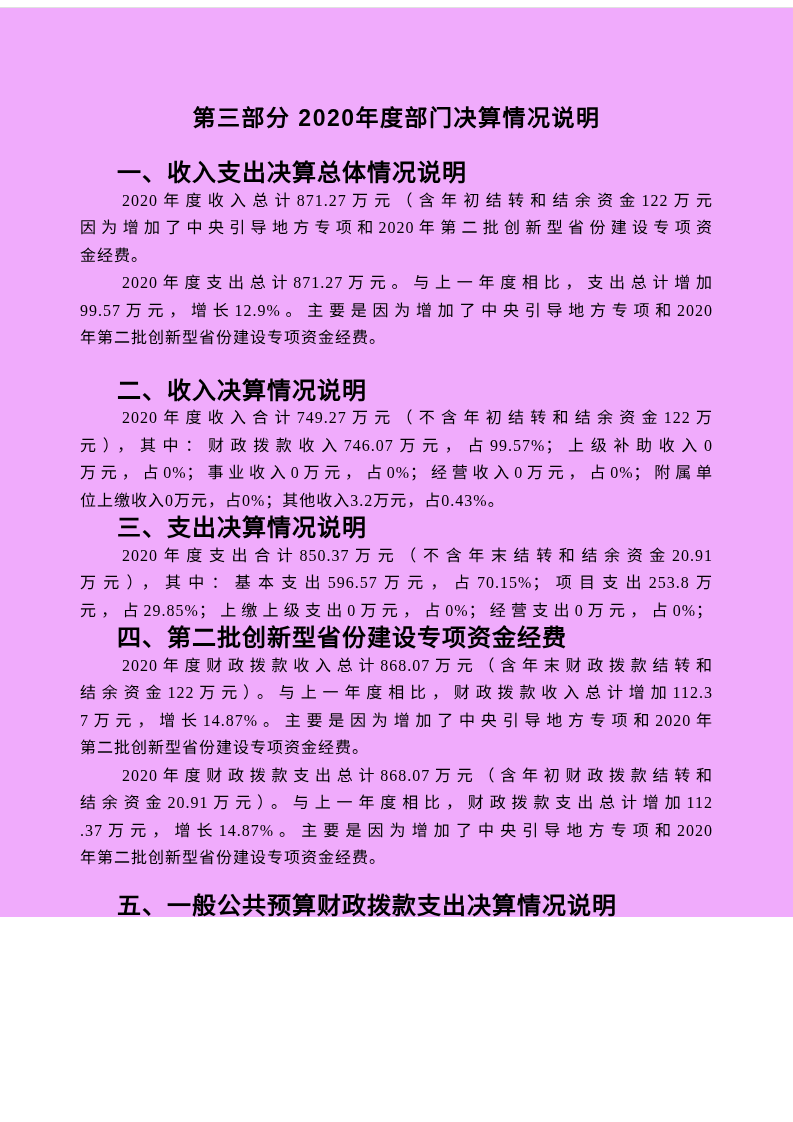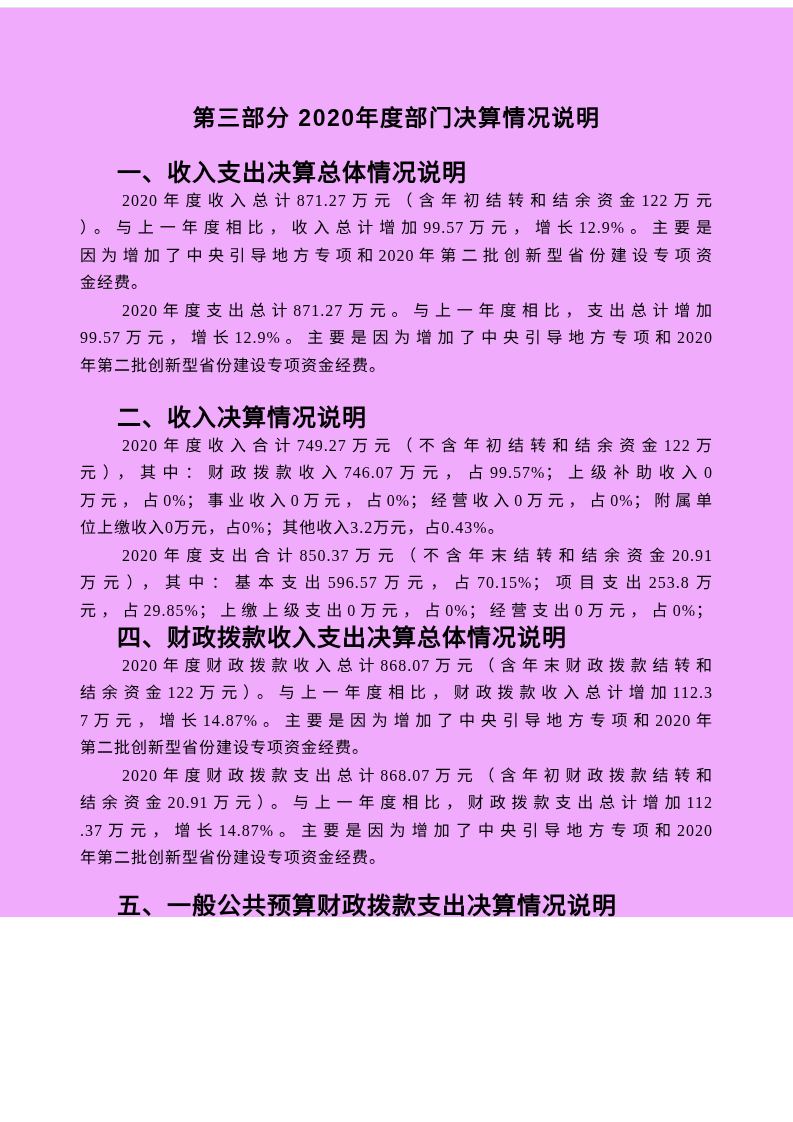--- a/index.html
+++ b/index.html
@@ -83,21 +83,20 @@
 
 <div class="page">
   <div class="content">
 
     <h1 class="doc-title">第三部分 2020年度部门决算情况说明</h1>
 
     <section>
       <h2 class="heading">一、收入支出决算总体情况说明</h2>
       <div class="para">
           <div class="line">2020年度收入总计871.27万元（含年初结转和结余资金122万元</div>
-          <div class="line">）。与上一年度相比，收入总计增加99.57万元，增长12.9%。主要是</div>
           <div class="line">因为增加了中央引导地方专项和2020年第二批创新型省份建设专项资</div>
           <div class="line last">金经费。</div>
         </div>
       <div class="para">
           <div class="line">2020年度支出总计871.27万元。与上一年度相比，支出总计增加</div>
           <div class="line">99.57万元，增长12.9%。主要是因为增加了中央引导地方专项和2020</div>
           <div class="line last">年第二批创新型省份建设专项资金经费。</div>
         </div>
     </section>
 
@@ -105,29 +104,30 @@
       <h2 class="heading">二、收入决算情况说明</h2>
       <div class="para">
           <div class="line">2020年度收入合计749.27万元（不含年初结转和结余资金122万</div>
           <div class="line">元），其中：财政拨款收入746.07万元，占99.57%；上级补助收入0</div>
           <div class="line">万元，占0%；事业收入0万元，占0%；经营收入0万元，占0%；附属单</div>
           <div class="line last">位上缴收入0万元，占0%；其他收入3.2万元，占0.43%。</div>
         </div>
     </section>
 
     <section>
+      <h2 class="heading">三、支出决算情况说明</h2>
       <div class="para">
           <div class="line">2020年度支出合计850.37万元（不含年末结转和结余资金20.91</div>
           <div class="line">万元），其中：基本支出596.57万元，占70.15%；项目支出253.8万</div>
           <div class="line">元，占29.85%；上缴上级支出0万元，占0%；经营支出0万元，占0%；</div>
         </div>
     </section>
 
     <section>
-      <h2 class="heading">四、财政拨款收入支出决算总体情况说明</h2>
+      <h2 class="heading">四、第二批创新型省份建设专项资金经费</h2>
       <div class="para">
           <div class="line">2020年度财政拨款收入总计868.07万元（含年末财政拨款结转和</div>
           <div class="line">结余资金122万元）。与上一年度相比，财政拨款收入总计增加112.3</div>
           <div class="line">7万元，增长14.87%。主要是因为增加了中央引导地方专项和2020年</div>
           <div class="line last">第二批创新型省份建设专项资金经费。</div>
         </div>
       <div class="para">
           <div class="line">2020年度财政拨款支出总计868.07万元（含年初财政拨款结转和</div>
           <div class="line">结余资金20.91万元）。与上一年度相比，财政拨款支出总计增加112</div>
           <div class="line">.37万元，增长14.87%。主要是因为增加了中央引导地方专项和2020</div>

